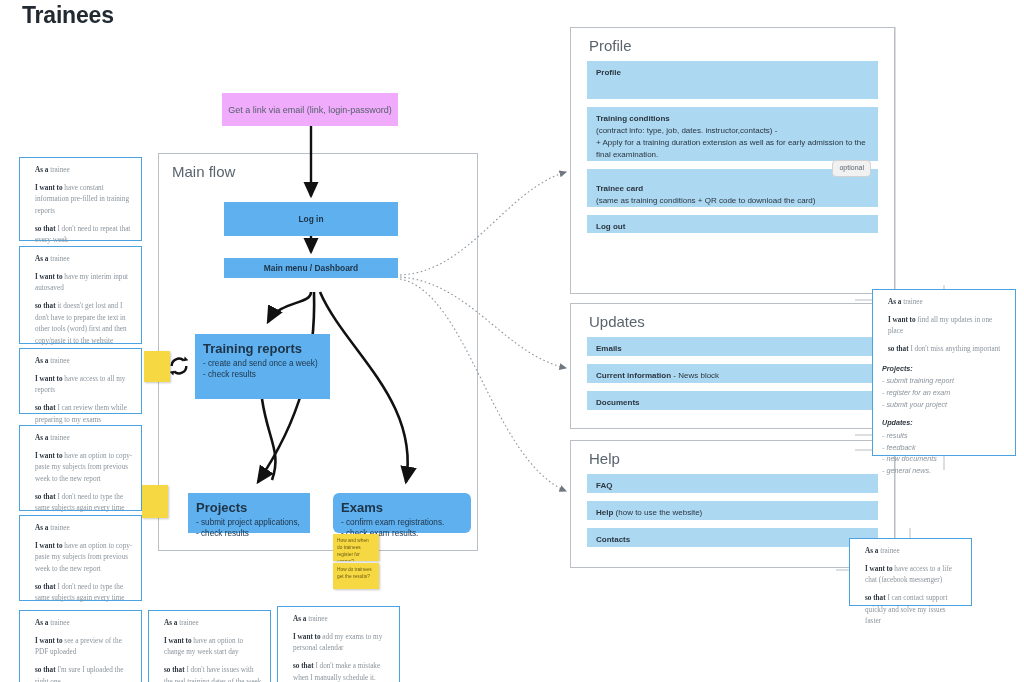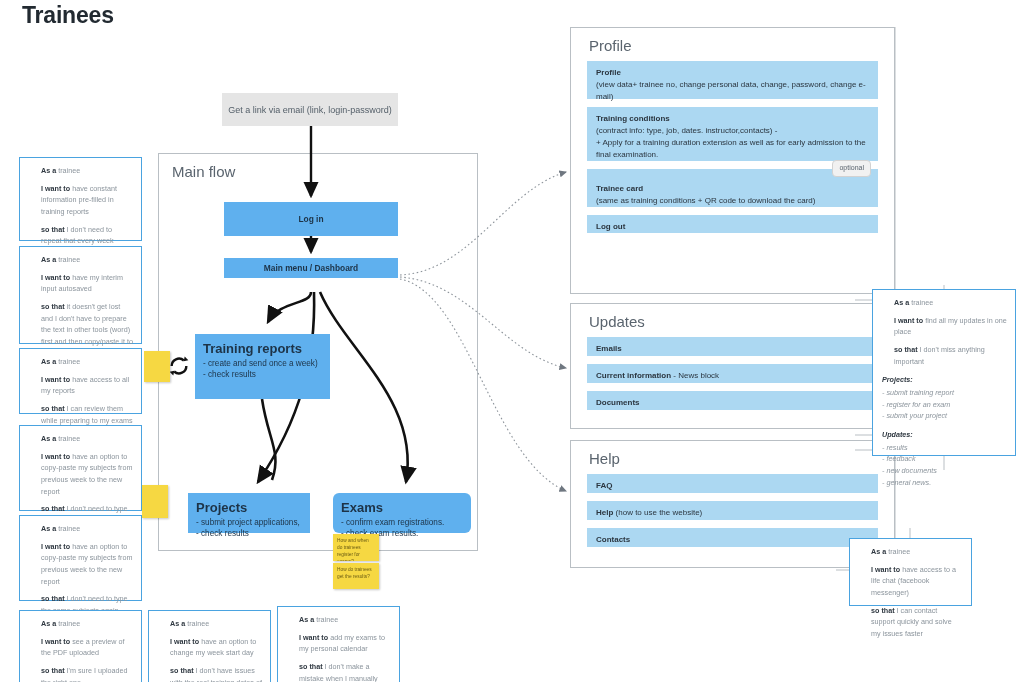--- a/index.html
+++ b/index.html
@@ -30,31 +30,31 @@
   
   .story{
     border:1.5px solid #4aa3e0;
     background:#ffffff;
     padding:7px 8px 7px 9px;
     font-size:7.2px;
     line-height:1.62;
     color:#8b949c;
     z-index:20;
   }
-  .story p{margin:0 0 6px 12px;}
+  .story p{margin:0 0 6px 6px;font-family:Liberation Serif, serif;}
   .story p:last-child{margin-bottom:0;}
   .story b{color:#2f3841;font-weight:bold;}
   .story .sub{margin-top:7px;font-style:italic;}
   .story .sub-title{color:#2f3841;font-weight:bold;font-style:italic;display:block;margin-bottom:1px;}
   .story .sub ul{margin:0;padding:0;list-style:none;}
   .story .sub ul li{color:#8b949c;}
 
   
   .entry{
-    background:#e5e5e5;
+    background:#f0abfc;
     color:#55606a;
     font-size:9px;
     display:flex;align-items:center;justify-content:center;
     z-index:10;
   }
 
   
   .frame{
     border:1px solid #b9bfc4;
     background:#ffffff;
@@ -175,21 +175,20 @@
       <path d="M5.8 22.4l1-5.1-5 1.1z" fill="#111"></path>
     </svg>
   </div>
 
   <div class="abs panel" style="left:570px;top:27px;width:325px;height:267px;">
     <div class="panel-title">Profile</div>
     <div class="panel-rows">
 
       <div class="prow" style="height:38px;">
         <span class="nm">Profile</span>
-        <span class="blk">(view data+ trainee no, change personal data, change, password, change e-mail)</span>
       </div>
 
       <div class="prow" style="height:54px;">
         <span class="nm"> Training conditions</span>
         <span class="blk" style="white-space:pre-line;">(contract info: type, job, dates. instructor,contacts) -
 + Apply for a training duration extension as well as for early admission to the final examination.</span>
       </div>
 
       <div class="prow" style="height:38px;padding-top:14px;">
         <span class="badge">optional</span>

